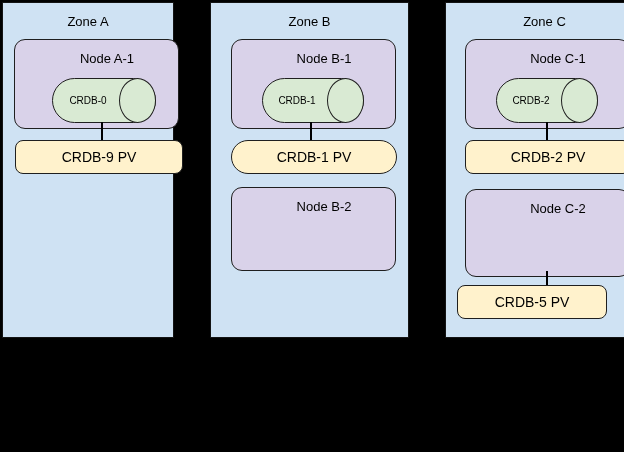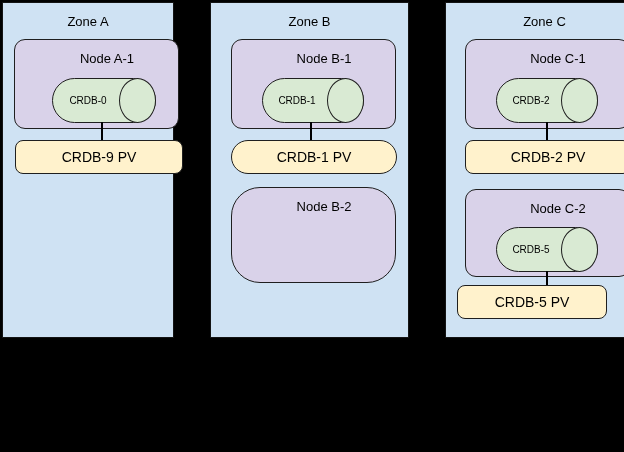--- a/index.html
+++ b/index.html
@@ -118,21 +118,21 @@
         <div class="cyl-body"></div>
         <div class="cyl-cap"></div>
         <span class="cyl-label">CRDB-1</span>
       </div>
     </div>
 
     <div class="connector" style="left:99px; top:119px; height:20px;"></div>
 
     <div class="pv" style="left:20px; top:137px; width:166px; height:34px;border-radius:17px;">CRDB-1 PV</div>
 
-    <div class="node" style="left:20px; top:184px; width:165px; height:96px;border-radius:29px;">
+    <div class="node" style="left:20px; top:184px; width:165px; height:84px;">
       <div class="node-title">Node B-2</div>
     </div>
   </section>
 
   <section class="zone zone-c">
     <div class="zone-title">Zone C</div>
 
     <div class="node" style="left:19px; top:36px; width:165px; height:90px;">
       <div class="node-title">Node C-1</div>
       <div class="cylinder" style="left:30px; top:38px; width:102px; height:45px;">
@@ -141,25 +141,20 @@
         <span class="cyl-label">CRDB-2</span>
       </div>
     </div>
 
     <div class="connector" style="left:100px; top:119px; height:20px;"></div>
 
     <div class="pv" style="left:19px; top:137px; width:166px; height:34px;">CRDB-2 PV</div>
 
     <div class="node" style="left:19px; top:186px; width:165px; height:88px;">
       <div class="node-title">Node C-2</div>
-      <div class="cylinder" style="left:30px; top:37px; width:102px; height:45px;">
-        <div class="cyl-body"></div>
-        <div class="cyl-cap"></div>
-        <span class="cyl-label">CRDB-5</span>
-      </div>
     </div>
 
     <div class="connector" style="left:100px; top:268px; height:16px;"></div>
 
     <div class="pv" style="left:11px; top:282px; width:150px; height:34px;">CRDB-5 PV</div>
   </section>
 
 </div>
 
 </body></html>

